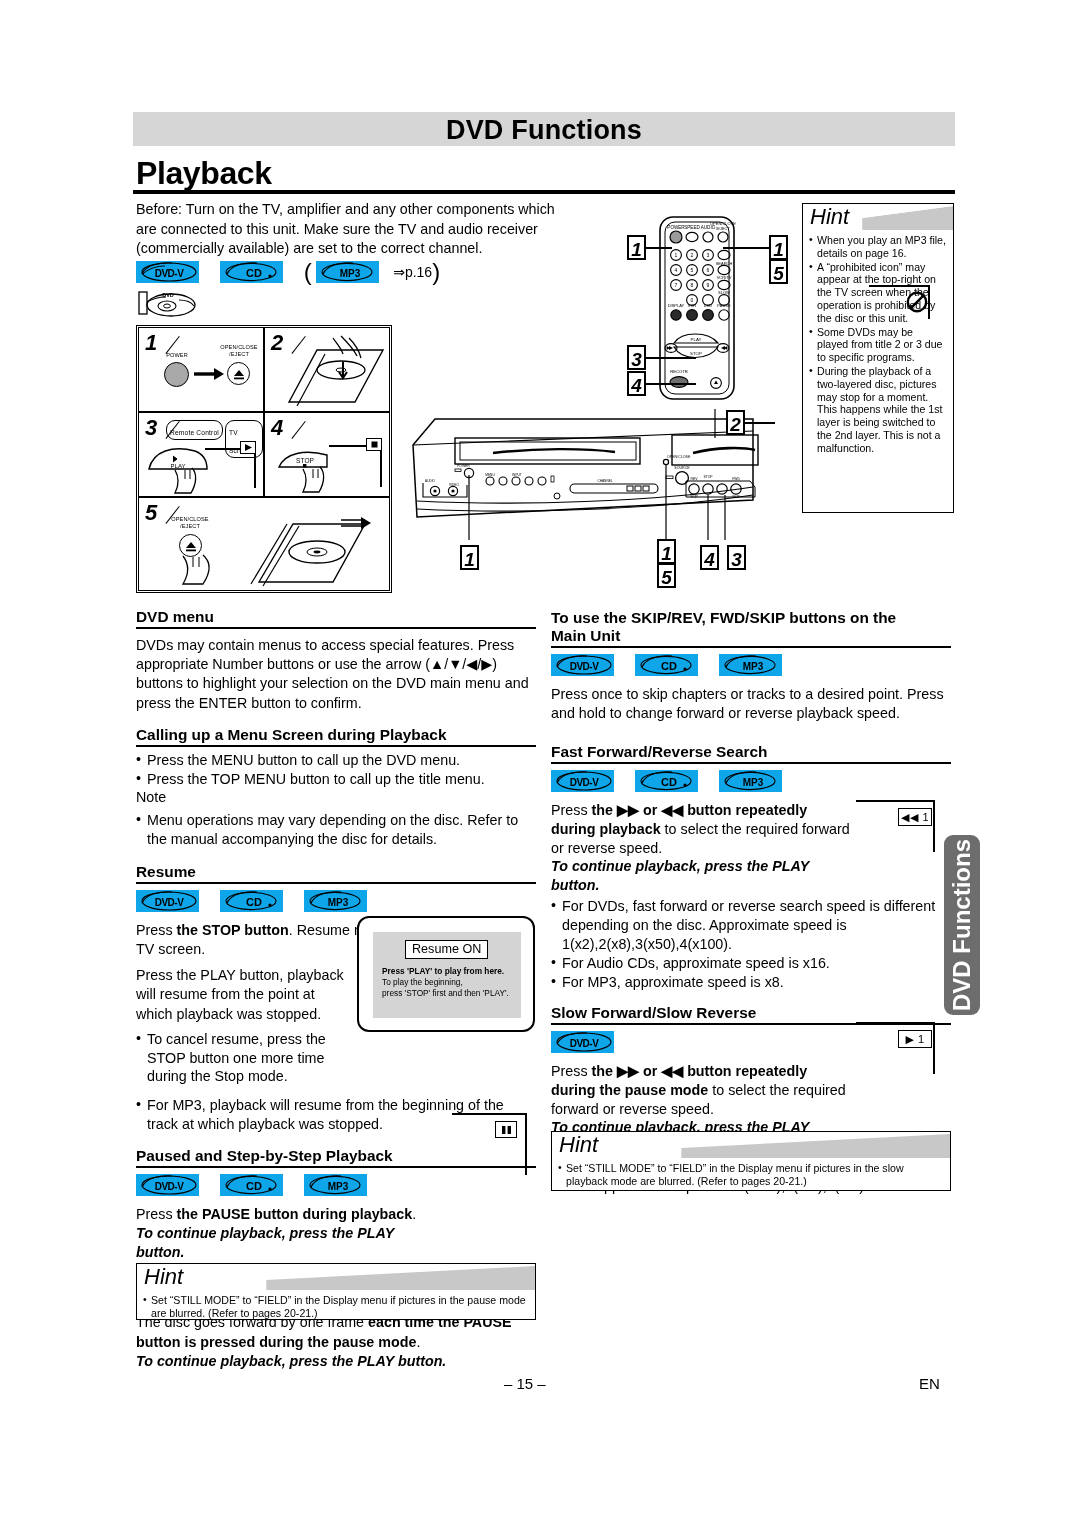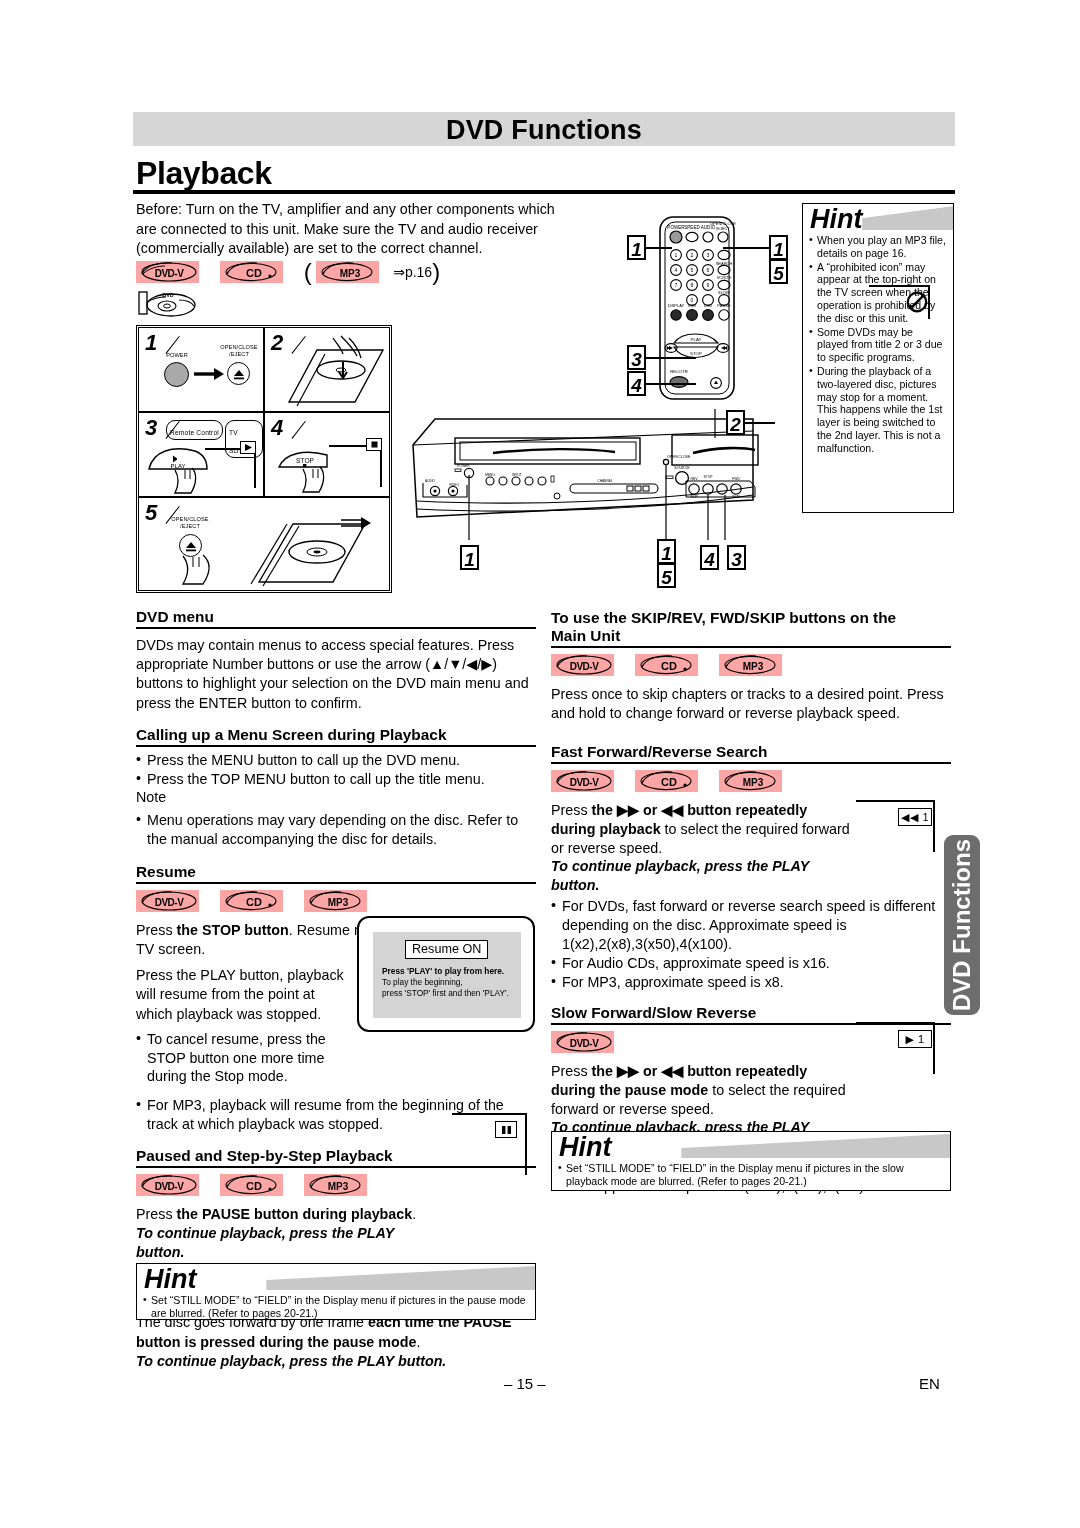--- a/index.html
+++ b/index.html
@@ -11,21 +11,21 @@
   
   .hdr-band{position:absolute;left:133px;top:112px;width:822px;height:34px;background:#d6d6d6;}
   .hdr-title{position:absolute;left:133px;top:113px;width:822px;height:34px;
              text-align:center;font-size:27px;font-weight:bold;line-height:34px;letter-spacing:.2px;}
   .sec-title{position:absolute;left:136px;top:155px;font-size:32px;font-weight:bold;letter-spacing:-.4px;}
   .sec-rule{position:absolute;left:133px;top:190px;width:822px;height:4px;background:#000;}
 
   
   .intro{position:absolute;left:136px;top:200px;width:420px;font-size:14.3px;line-height:19.6px;}
 
-  .logo{display:inline-block;background:#fca5a5;padding:0;position:relative;
+  .logo{display:inline-block;background:#0ea5e9;padding:0;position:relative;
         width:63px;height:22px;vertical-align:middle;overflow:hidden;}
   .logo svg{position:absolute;left:0;top:0;}
   .logo-gap{display:inline-block;width:12px;}
 
   .paren{font-size:24px;line-height:22px;vertical-align:middle;font-weight:300;}
   .arrowp{font-size:14px;vertical-align:middle;}
 
   
   .framebox{position:absolute;border:1.6px solid #000;box-sizing:border-box;}
   .cell{position:absolute;border:1.5px solid #000;box-sizing:border-box;background:#fff;}
@@ -40,21 +40,21 @@
 
   
   .cnum{position:absolute;border:2.2px solid #000;background:#fff;
         font-size:19px;font-style:italic;font-weight:bold;text-align:center;
         box-sizing:border-box;line-height:1;}
 
   
   .hint{position:absolute;border:1.6px solid #000;box-sizing:border-box;background:#fff;}
   .hint-head{position:relative;height:26px;overflow:hidden;}
   .hint-head .wedge{position:absolute;left:0;top:0;width:100%;height:100%;}
-  .hint-word{position:absolute;left:7px;top:0px;font-size:27px;font-style:italic;font-weight:bold;z-index:2;}
+  .hint-word{position:absolute;left:7px;top:0px;font-size:22px;font-style:italic;font-weight:normal;z-index:2;}
   .hint-body{padding:4px 6px 4px 6px;font-size:10.6px;line-height:12.8px;}
   .hint-body ul{margin:0;padding:0;list-style:none;}
   .hint-body li{position:relative;padding-left:8px;margin-bottom:1px;}
   .hint-body li:before{content:"\2022";position:absolute;left:0;top:-1px;}
 
   
   .h3{font-size:15.4px;font-weight:bold;border-bottom:2.4px solid #000;padding-bottom:1px;margin:0;}
   .h3b{font-size:15.4px;font-weight:bold;margin:0;line-height:19px;}
   .para{font-size:14.3px;line-height:19.2px;margin:7px 0 0 0;}
   .para.tight{line-height:18.6px;}

